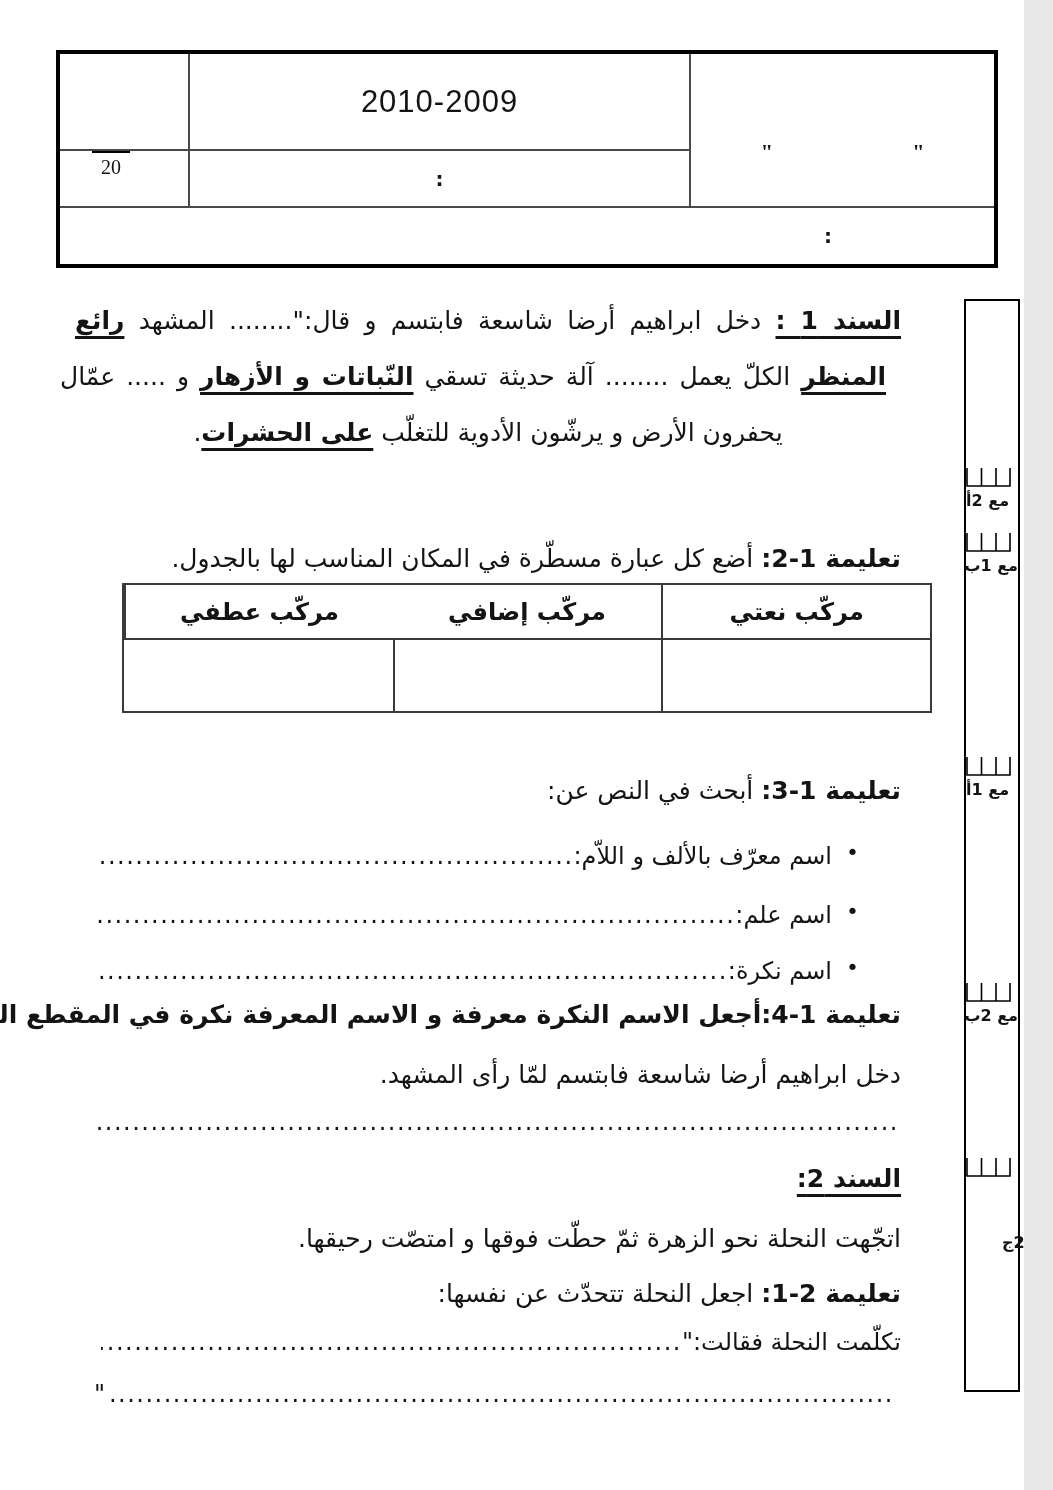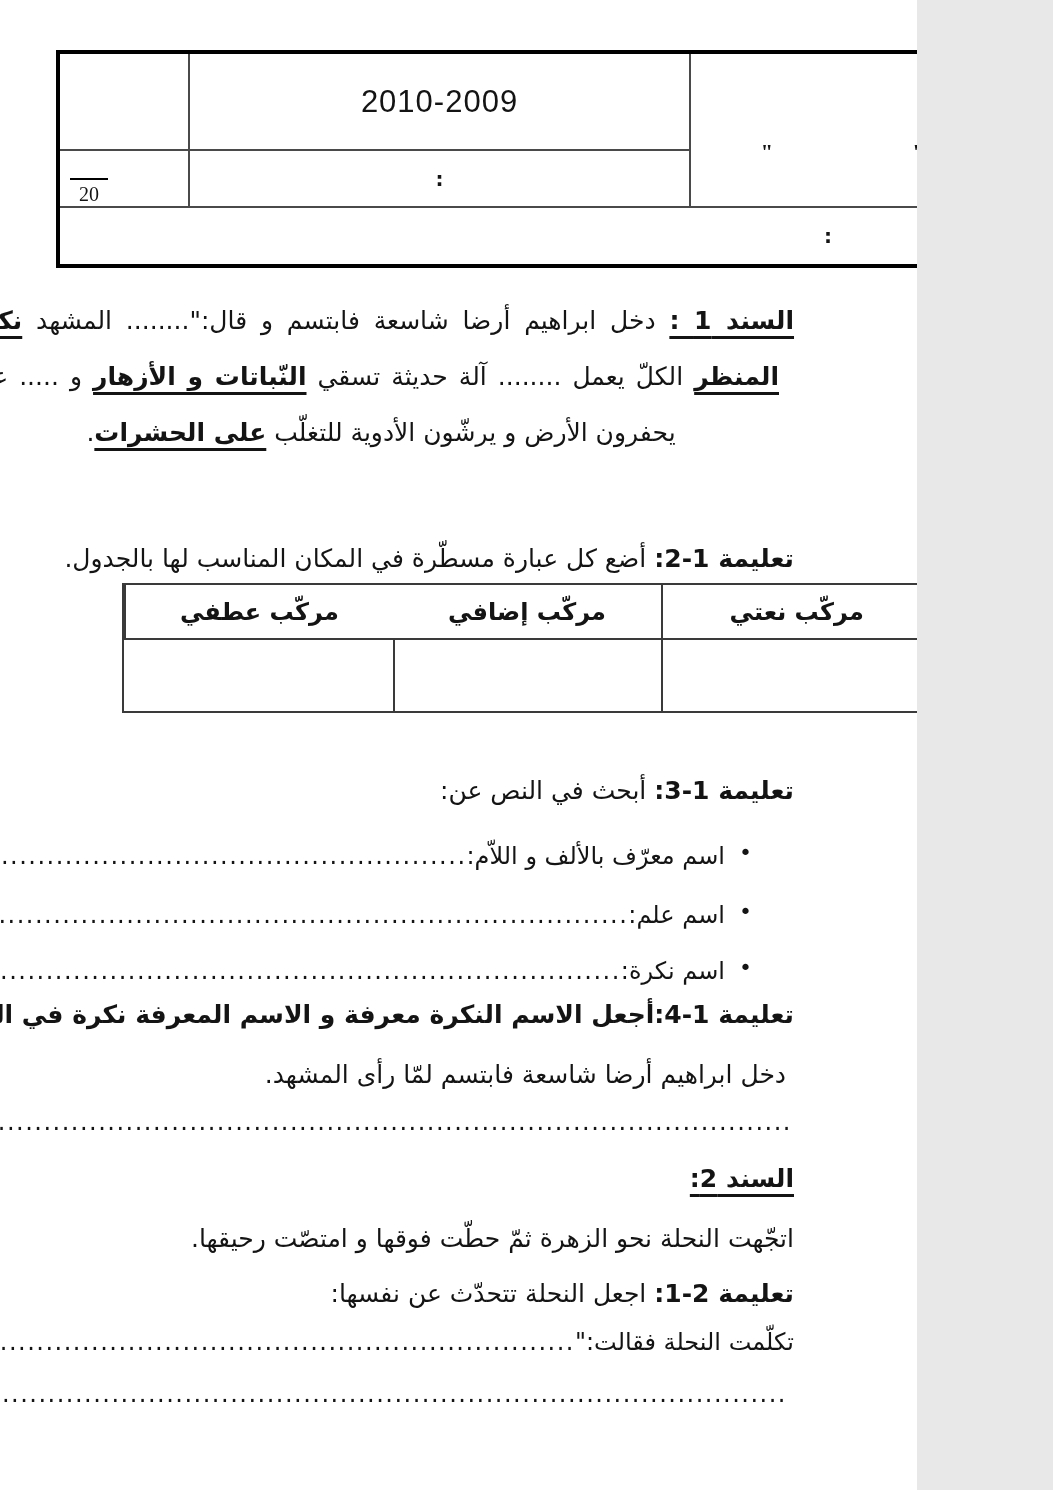--- a/index.html
+++ b/index.html
@@ -1,17 +1,17 @@
 <!DOCTYPE html>
 <html lang="ar"><head>
 <meta charset="utf-8">
 <style>
   html,body { margin:0; padding:0; background:#e8e8e8; }
   .page {
-    position:relative; width:917px; height:1490px; background:#ffffff;
+    position:relative; width:1024px; height:1490px; background:#ffffff;
     font-family:"DejaVu Sans", sans-serif; color:#141414; overflow:hidden;
   }
   .abs { position:absolute; }
 
   
   .ht {
     left:56px; top:50px; width:942px; height:218px;
     border:4px solid #000; box-sizing:border-box;
     display:grid; grid-template-columns:130px 1fr 303px; grid-template-rows:97px 57px 1fr;
     background:#fff;
@@ -22,21 +22,21 @@
   .ht-year {
     display:flex; align-items:center; justify-content:center;
     font-family:"Liberation Sans", sans-serif; font-size:31px; letter-spacing:1px;
   }
   .ht-quotes {
     grid-row:1 / 3; grid-column:3;
     display:flex; justify-content:space-around; align-items:flex-start;
     padding-top:85px; font-weight:bold; font-size:22px;
     font-family:"Liberation Serif", serif;
   }
-  .ht-score-cell { display:flex; align-items:flex-end; padding-left:10px; }
+  .ht-score-cell { display:flex; align-items:flex-start; padding-left:32px; }
   .ht-score {
     border-top:2px solid #000; padding:3px 9px 0 9px;
     font-family:"Liberation Serif", serif; font-size:20px;
   }
   .ht-colon-mid { display:flex; align-items:center; justify-content:center; font-size:20px; font-weight:bold; }
   .ht-bottom {
     grid-column:1 / 4; display:flex; align-items:center; justify-content:flex-end;
     padding-right:162px; font-size:20px; font-weight:bold;
   }
 
@@ -94,21 +94,21 @@
     </div>
     <div class="c b-r b-b ht-colon-mid">
       <span>:</span>
     </div>
     <div class="c ht-bottom">
       <span>:</span>
     </div>
   </div>
 
   <div class="abs rtl tline just" style="right:123px; top:302px; width:826px;">
-    <span class="bu">السند 1 :</span><span> دخل ابراهيم أرضا شاسعة فابتسم و قال:"........ المشهد </span><span class="bu">نكرة</span>
+    <span class="bu">السند 1 :</span><span> دخل ابراهيم أرضا شاسعة فابتسم و قال:"........ المشهد </span><span class="bu">رائع</span>
   </div>
   <div class="abs rtl tline just" style="right:138px; top:358px; width:826px;">
     <span class="bu">المنظر</span><span> الكلّ يعمل ........ آلة حديثة تسقي </span><span class="bu">النّباتات و الأزهار</span><span> و ..... عمّال</span>
   </div>
   <div class="abs rtl tline ctr" style="right:123px; top:414px; width:826px;">
     <span>يحفرون الأرض و يرشّون الأدوية للتغلّب </span><span class="bu">على الحشرات</span><span>.</span>
   </div>
 
 
   <div class="abs rtl tline rgt" style="right:123px; top:540px;">
@@ -140,21 +140,21 @@
   </div>
   <div class="abs rtl flexline" style="right:165px; top:951px; width:762px;">
     <span class="bullet-dot">•</span>
     <span>اسم نكرة:</span>
     <span class="dots">.....................................................................................................................................................................................................................................................................</span>
   </div>
 
   <div class="abs rtl tline rgt" style="right:123px; top:996px;">
     <span class="lbl">تعليمة 1-4:</span><span class="bold">أجعل الاسم النكرة معرفة و الاسم المعرفة نكرة في المقطع التالي :</span>
   </div>
-  <div class="abs rtl tline rgt" style="right:131px; top:1056px;margin-left:27px;">
+  <div class="abs rtl tline rgt" style="right:123px; top:1056px;margin-left:27px;">
     <span>دخل ابراهيم أرضا شاسعة فابتسم لمّا رأى المشهد.</span>
   </div>
   <div class="abs rtl dotline" style="right:125px; top:1108px; width:806px;">.....................................................................................................................................................................................................................................................................</div>
 
   <div class="abs rtl tline rgt" style="right:123px; top:1160px;">
     <span class="bu">السند 2:</span>
   </div>
   <div class="abs rtl tline rgt" style="right:123px; top:1220px;">
     <span>اتجّهت النحلة نحو الزهرة ثمّ حطّت فوقها و امتصّت رحيقها.</span>
   </div>

